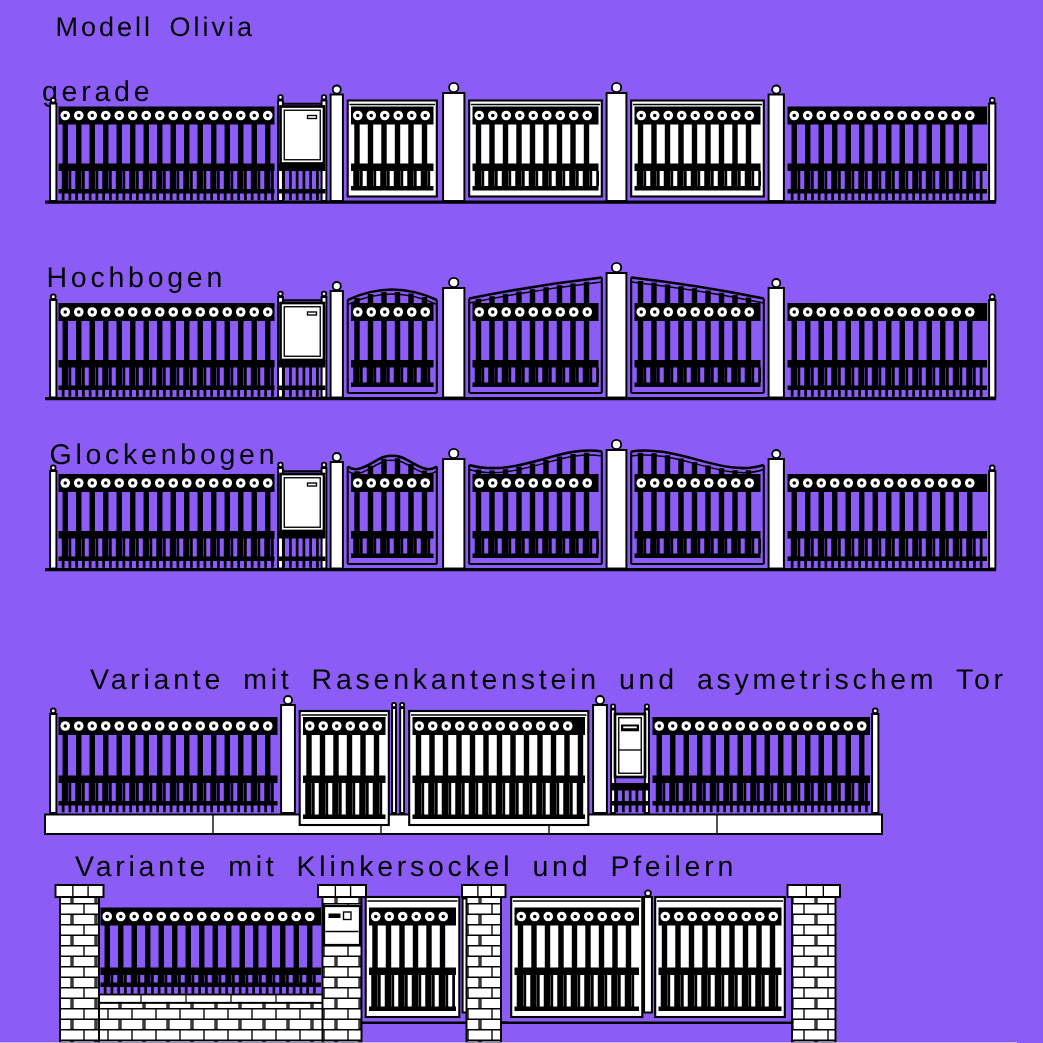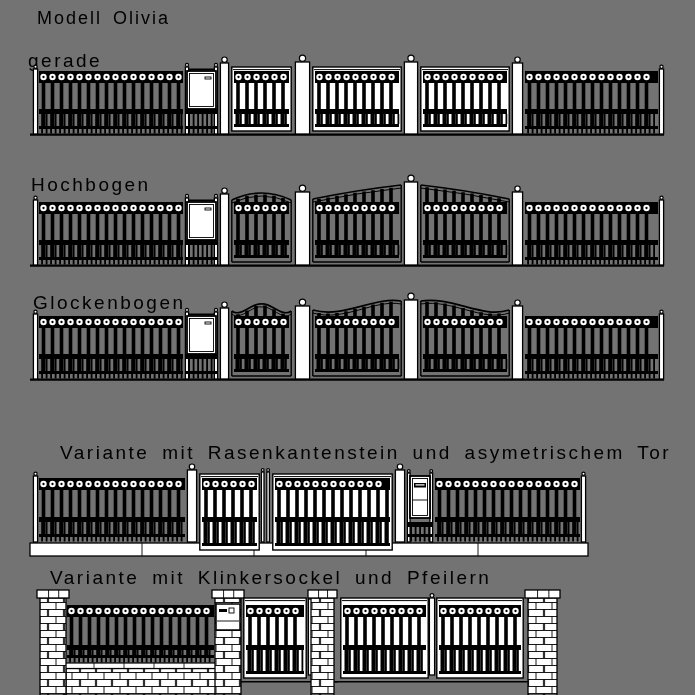--- a/index.html
+++ b/index.html
@@ -1,16 +1,16 @@
 <!DOCTYPE html>
 <html><head>
 <meta charset="utf-8">
 <style>
   html,body{margin:0;padding:0;background:#ffffff;width:695px;height:695px;overflow:hidden;}
-  .page{position:relative;width:695px;height:695px;background:#737373;}
+  .page{position:relative;width:695px;height:695px;background:#8b5cf6;}
   svg{display:block;}
   .t{fill:#000;font-family:"Liberation Sans", sans-serif;}
   .title{font-size:18px;letter-spacing:2px;word-spacing:4px;}
   .lbl{font-size:19px;letter-spacing:2.5px;word-spacing:5px;}
 </style>
 </head>
 <body>
 
 <div class="page">
   <svg viewBox="0 0 695 695" width="695" height="695">

